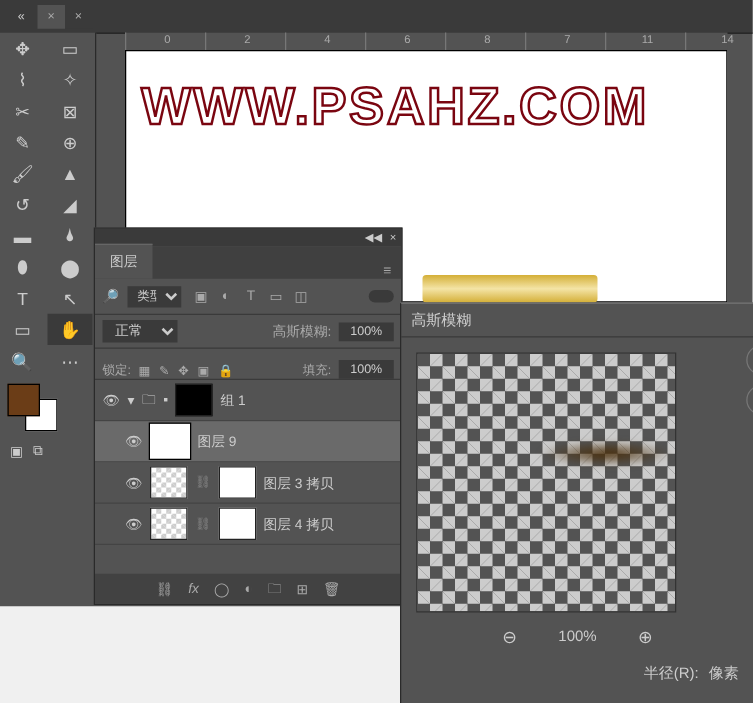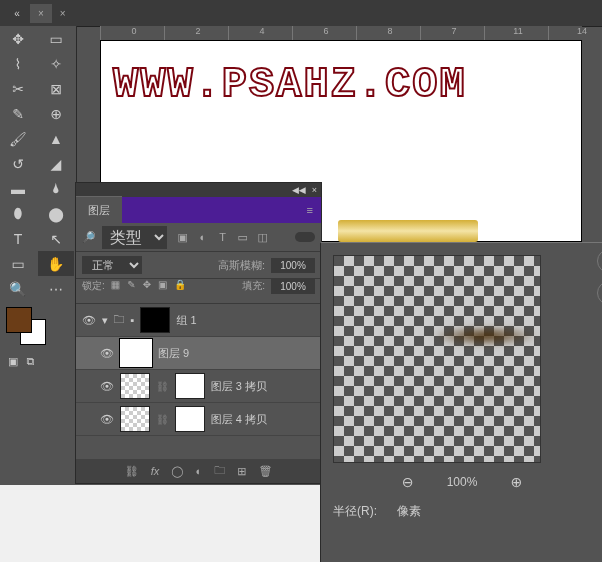--- a/index.html
+++ b/index.html
@@ -15,60 +15,60 @@
 .tool-cell{width:36px;height:25px;display:flex;align-items:center;justify-content:center;color:#ccc;font-size:14px;cursor:pointer}
 .tool-cell.sel{background:#3a3a3a}
 .swatch-area{padding:6px}
 .swatch-fg{width:24px;height:24px;background:#6b3d17;border:1px solid #000;position:relative;z-index:2}
 .swatch-bg{width:24px;height:24px;background:#fff;border:1px solid #000;position:relative;margin-top:-14px;margin-left:14px;z-index:1}
 .mini-icons{display:flex;gap:8px;padding:4px 8px;color:#ccc}
 .canvas-area{position:absolute;left:100px;top:40px;width:480px;height:200px;background:#fff;border:1px solid #000}
 .ruler-h{position:absolute;left:100px;top:26px;height:14px;width:482px;background:#535353;color:#aaa;font-size:9px;display:flex}
 .ruler-tick{flex:none;width:60px;border-left:1px solid #777;padding-left:3px;text-align:center}
 .ruler-v{position:absolute;left:84px;top:40px;width:15px;height:200px;background:#535353;color:#aaa;font-size:9px;writing-mode:vertical-rl}
-.watermark{font-size:42px;font-weight:900;font-family:Liberation Mono, monospace;color:#fff;-webkit-text-stroke:2px #7a0510;letter-spacing:2px;padding:20px 12px}
+.watermark{font-size:42px;font-weight:900;font-family:Liberation Sans, sans-serif;color:#fff;-webkit-text-stroke:2px #7a0510;letter-spacing:2px;padding:20px 12px}
 .gold-shape{position:absolute;left:338px;top:220px;width:140px;height:22px;background:linear-gradient(180deg,#d4af37,#f4e4a6,#d4af37);border-radius:3px}
 
 .layers-panel{position:absolute;left:75px;top:182px;width:245px;height:300px;background:#535353;border:1px solid #2a2a2a;color:#ccc;z-index:5}
 .lp-titlebar{height:14px;background:#3a3a3a;display:flex;justify-content:flex-end;align-items:center;padding:0 4px;gap:6px;font-size:9px}
-.lp-tabs{height:26px;background:#4c1d95;display:flex;align-items:center}
+.lp-tabs{height:26px;background:#404040;display:flex;align-items:flex-end}
 .lp-tab{padding:6px 12px;background:#535353;border-top:1px solid #666}
 .lp-menu{margin-left:auto;padding:0 8px;color:#aaa}
 .lp-filter{height:28px;display:flex;align-items:center;gap:6px;padding:0 6px;border-bottom:1px solid #3a3a3a}
 .lp-search{color:#aaa}
-.lp-select{background:#3a3a3a;color:#ccc;border:none;font-size:16px;padding:2px 4px;width:65px}
+.lp-select{background:#3a3a3a;color:#ccc;border:none;font-size:10px;padding:2px 4px;width:43px}
 .lp-filter-icons{display:flex;gap:8px;margin-left:4px;color:#aaa;font-size:11px}
 .lp-filter-icons span{width:12px;text-align:center}
 .lp-toggle{margin-left:auto;width:20px;height:10px;background:#3a3a3a;border-radius:5px;position:relative}
 .lp-opacity{height:26px;display:flex;align-items:center;gap:6px;padding:0 6px;border-bottom:1px solid #3a3a3a;font-size:11px}
 .lp-mode{background:#3a3a3a;color:#ccc;border:none;padding:2px 6px;width:60px;font-size:11px}
 .lp-opacity-label{margin-left:auto;color:#aaa}
 .lp-pct{background:#3a3a3a;color:#ccc;border:none;width:40px;font-size:10px;text-align:center;padding:2px}
-.lp-lock{height:24px;display:flex;align-items:flex-start;gap:6px;padding:0 6px;border-bottom:1px solid #3a3a3a;font-size:10px;color:#aaa}
+.lp-lock{height:24px;display:flex;align-items:flex-end;gap:6px;padding:0 6px;border-bottom:1px solid #3a3a3a;font-size:10px;color:#aaa}
 .lp-lock-icons{display:flex;gap:7px;font-size:10px}
 .lp-layers{}
 .lp-row{height:32px;display:flex;align-items:center;border-bottom:1px solid #444;padding:0 6px;gap:6px}
 .lp-row.sel{background:#6a6a6a}
 .lp-eye{width:14px;text-align:center}
 .lp-thumb{width:28px;height:24px;background:#fff;border:1px solid #222}
 .lp-thumb.checker{background-image:linear-gradient(45deg,#ccc 25%,transparent 25%),linear-gradient(-45deg,#ccc 25%,transparent 25%),linear-gradient(45deg,transparent 75%,#ccc 75%),linear-gradient(-45deg,transparent 75%,#ccc 75%);background-size:8px 8px;background-position:0 0,0 4px,4px -4px,-4px 0}
 .lp-thumb.black{background:#000}
 .lp-folder{color:#ccc}
 .lp-row.indent{padding-left:24px}
 .lp-link{color:#888;font-size:10px}
 .lp-footer{position:absolute;bottom:0;left:0;right:0;height:24px;background:#424242;display:flex;align-items:center;justify-content:center;gap:12px;color:#aaa;font-size:11px}
 
 .gauss{position:absolute;left:320px;top:242px;width:282px;height:320px;background:#535353;border:1px solid #2a2a2a;border-top:1px solid #777;color:#ccc;z-index:10}
 .gauss-title{height:26px;display:flex;align-items:center;padding:0 8px;font-size:12px;border-bottom:1px solid #3a3a3a}
 .gauss-body{padding:12px;position:relative}
 .gauss-preview{width:206px;height:206px;background-image:linear-gradient(45deg,#ccc 25%,transparent 25%),linear-gradient(-45deg,#ccc 25%,transparent 25%),linear-gradient(45deg,transparent 75%,#ccc 75%),linear-gradient(-45deg,transparent 75%,#ccc 75%);background-size:20px 20px;background-position:0 0,0 10px,10px -10px,-10px 0;border:1px solid #333;position:relative;margin-bottom:10px}
 .gauss-smear{position:absolute;right:0;top:70px;width:110px;height:20px;background:radial-gradient(ellipse at center,#4a2e0a 0%,rgba(74,46,10,0) 70%);filter:blur(3px)}
 .gauss-zoom{display:flex;align-items:center;justify-content:center;gap:30px;font-size:12px;margin-bottom:12px}
 .zoom-btn{width:18px;height:18px;color:#ccc;display:flex;align-items:center;justify-content:center;font-size:14px}
-.gauss-radius{display:flex;align-items:center;gap:20px;justify-content:flex-start;font-size:12px}
+.gauss-radius{display:flex;align-items:center;gap:8px;justify-content:flex-end;font-size:12px}
 .gauss-input{width:50px;background:#fff;color:#000;border:2px solid #4a90d9;padding:2px 4px;font-size:12px;text-align:left}
 .gauss-btns{position:absolute;right:-48px;top:6px;display:flex;flex-direction:column;gap:8px}
 .gbtn{width:52px;height:22px;background:#535353;border:1px solid #777;border-radius:12px;color:#ccc;font-size:11px;display:flex;align-items:center;justify-content:center}
 </style>
 </head>
 <body>
 
 <div class="ps-app">
   <div class="tabbar">
     <div class="tab-btn">«</div>
@@ -206,20 +206,21 @@
       <span>◯</span>
       <span>◐</span>
       <span>🗀</span>
       <span>⊞</span>
       <span>🗑</span>
     </div>
   </div>
 </div>
 
 <div class="gauss">
+  <div class="gauss-title">高斯模糊</div>
   <div class="gauss-body">
     <div class="gauss-btns">
       <div class="gbtn">确定</div>
       <div class="gbtn">复位</div>
     </div>
 
     <div class="gauss-preview">
       <div class="gauss-smear"></div>
     </div>
     <div class="gauss-zoom">

